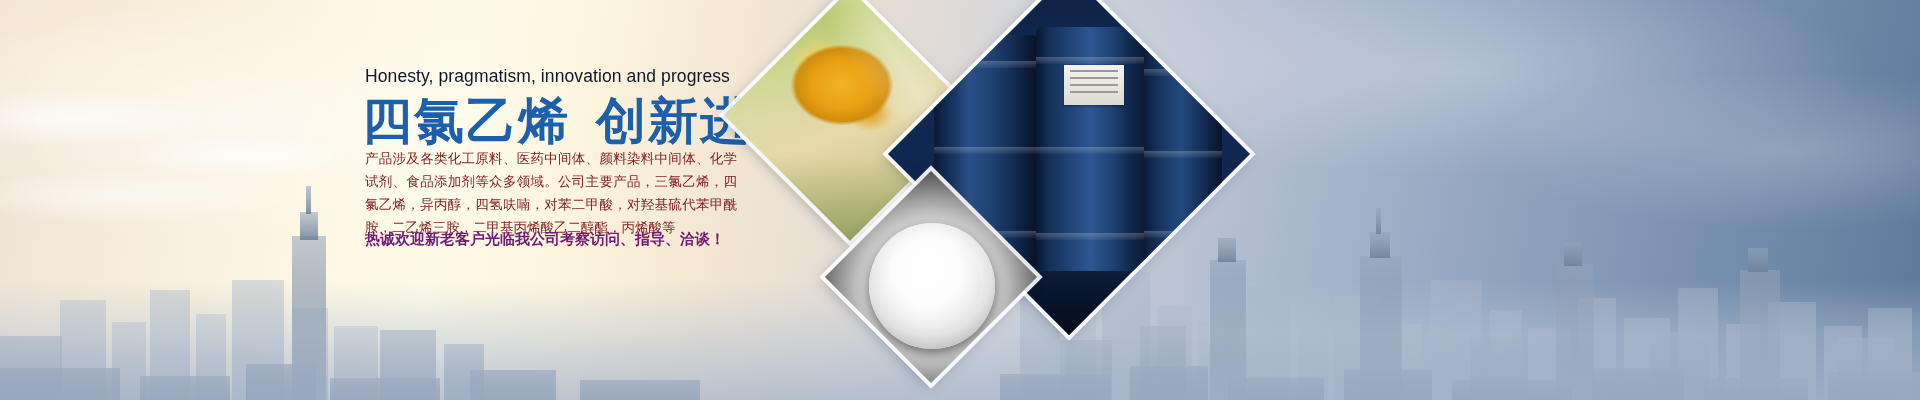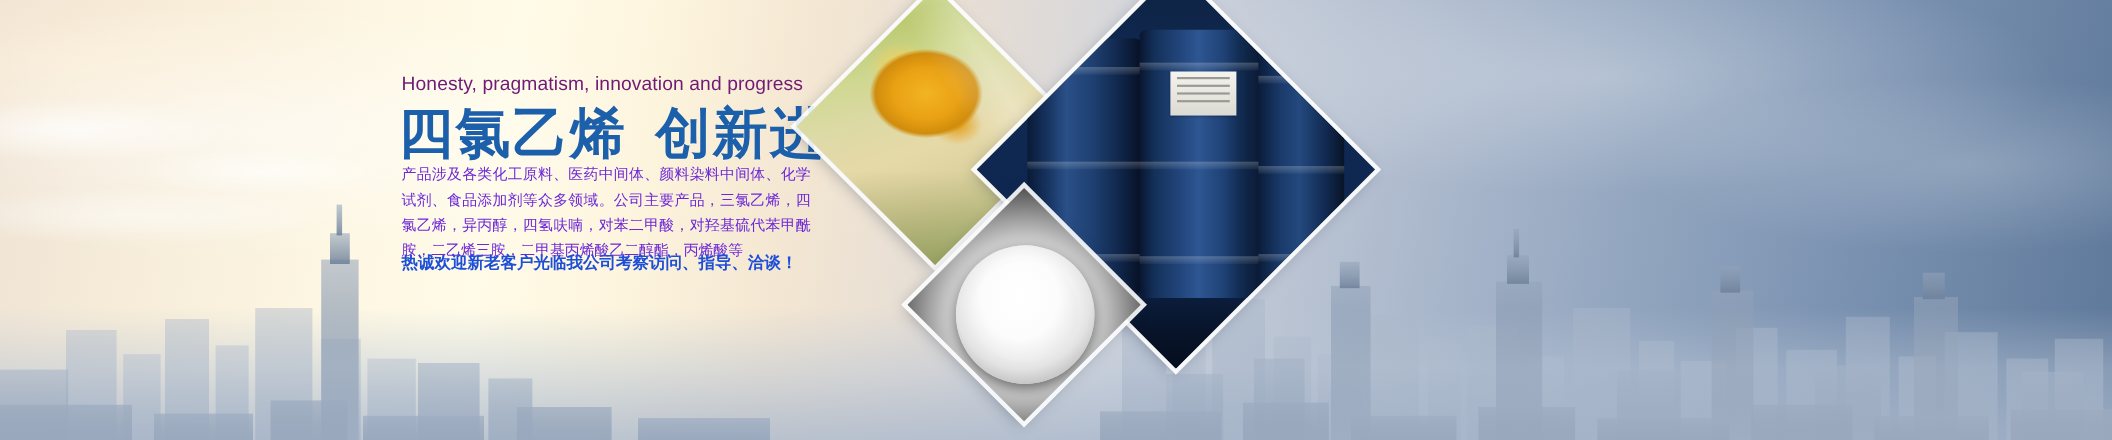--- a/index.html
+++ b/index.html
@@ -55,37 +55,37 @@
   
   .ground{
     position:absolute;left:0;bottom:0;width:100%;height:120px;
     background:linear-gradient(to bottom, rgba(196,206,220,0) 0%, rgba(186,198,214,.45) 45%, rgba(170,184,204,.8) 100%);
     pointer-events:none;
   }
   
   .textblock{position:absolute;left:0;top:0;width:760px;height:400px;}
   .eng{
     position:absolute;left:365px;top:66px;
-    font-size:17.5px;color:#701a75;letter-spacing:.1px;white-space:nowrap;
+    font-size:17.5px;color:#0f172a;letter-spacing:.1px;white-space:nowrap;
   }
   .headline{
     position:absolute;left:362px;top:88px;
     font-size:50px;font-weight:bold;color:#1c5faa;
     letter-spacing:2px;white-space:nowrap;
     text-shadow:0 1px 0 rgba(255,255,255,.35);
   }
   .headline .gap{display:inline-block;width:26px;}
   .para{
     position:absolute;left:365px;top:147px;width:372px;
-    font-size:13.5px;line-height:23px;color:#6d28d9;
+    font-size:13.5px;line-height:23px;color:#7f1d1d;
     text-align:justify;
   }
   .cta{
     position:absolute;left:365px;top:230px;
-    font-size:15px;font-weight:bold;color:#1d4ed8;white-space:nowrap;
+    font-size:15px;font-weight:bold;color:#701a75;white-space:nowrap;
   }
   
   .tile{
     position:absolute;
     transform:rotate(45deg);
     overflow:hidden;
     background:#ddd;
     box-shadow:0 0 0 4px rgba(255,255,255,.9), 0 4px 14px rgba(30,45,70,.35);
   }
   .tile .inner{

